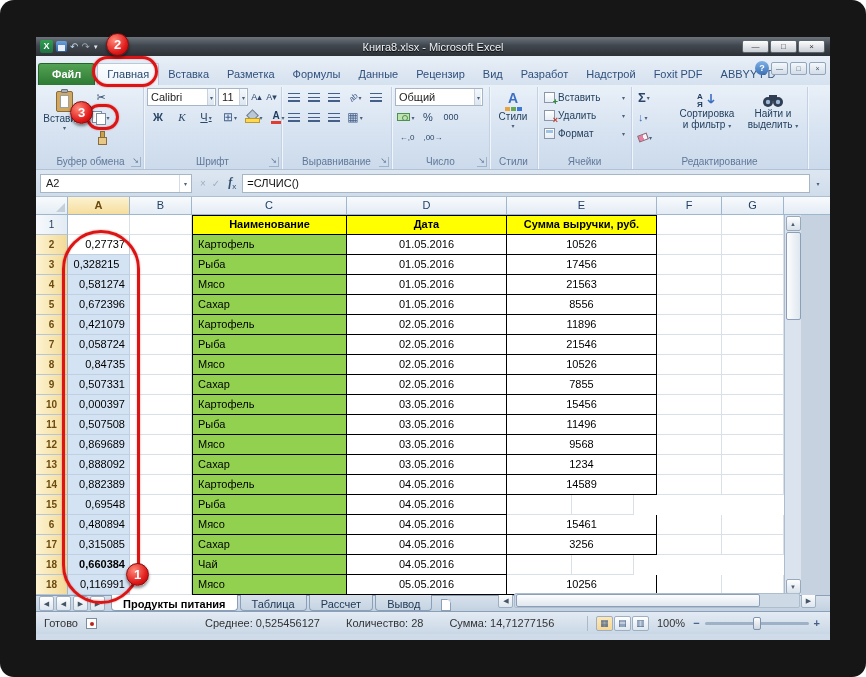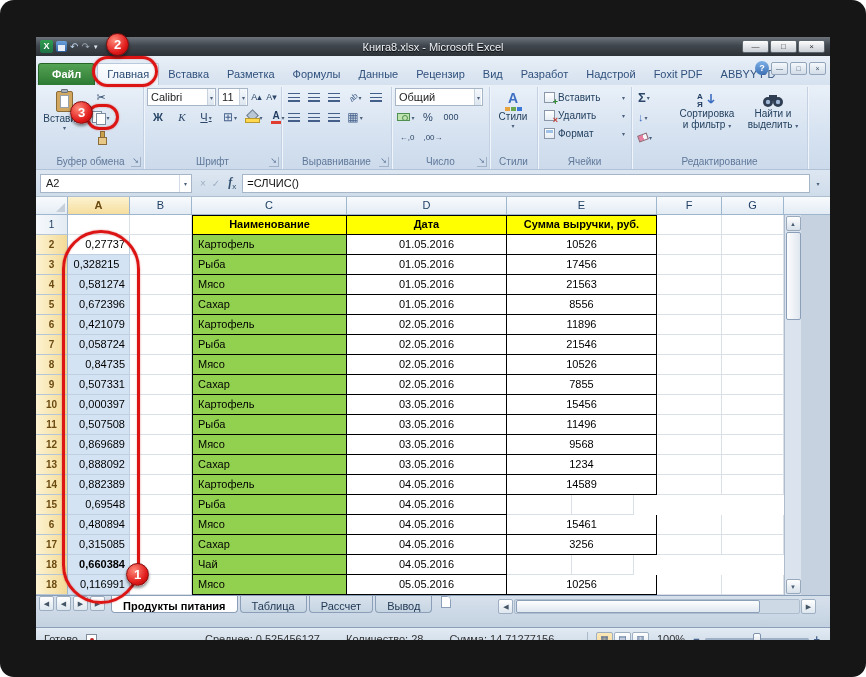--- a/index.html
+++ b/index.html
@@ -124,21 +124,21 @@
   .yellow{background:#ffff00;font-weight:bold}
   .green{background:#92d050;text-align:left;padding-left:5px}
   .asel{background:#d4e3f3;text-align:right;padding-right:4px;border-right:1px solid #c0d0e1;border-bottom:1px solid #c0d0e1}
   .asel.active{background:#fff}
   .vscroll{position:absolute;left:748px;top:18px;width:17px;height:380px;background:#dbe4ee;border-left:1px solid #aebdcd;display:flex;flex-direction:column;align-items:center}
   .varrow{width:15px;height:15px;background:linear-gradient(#fefefe,#d8e1ea);border:1px solid #98a9bc;border-radius:2px;font-size:6px;color:#4a5d73;display:flex;align-items:center;justify-content:center;margin-top:1px}
   .vthumb{width:15px;height:88px;margin-top:1px;background:linear-gradient(90deg,#fdfdfe,#dfe7ef);border:1px solid #8ba0b8;border-radius:2px}
   .varrow.down{margin-top:auto;margin-bottom:1px}
 
   
-  .sheettabs{height:32px;background:linear-gradient(#d7e1ec,#c3d1e0);border-top:1px solid #8ba0b8;display:flex;align-items:flex-start;padding-left:3px;flex:none}
+  .sheettabs{height:16px;background:linear-gradient(#d7e1ec,#c3d1e0);border-top:1px solid #8ba0b8;display:flex;align-items:flex-end;padding-left:3px;flex:none}
   .snav{display:flex;align-items:center;gap:2px;padding-right:6px}
   .nbtn{width:15px;height:15px;border:1px solid #9eafc2;background:linear-gradient(#fff,#dde6ef);border-radius:2px;font-size:7px;color:#456;display:flex;align-items:center;justify-content:center}
   .stabs{display:flex;align-items:stretch}
   .stab{padding:4px 11px 0;font-size:11px;color:#223a55;background:linear-gradient(#d8e2ec,#c6d4e2);border:1px solid #8ba0b8;border-top:none;border-radius:0 0 4px 4px;margin-right:2px;white-space:nowrap}
   .stab.active{background:#fff;font-weight:bold;color:#000}
   .stab-insert{width:24px;display:flex;align-items:center;justify-content:center}
   .pg-ico{width:10px;height:12px;background:#fff;border:1px solid #8ba0b8;position:relative}
   .pg-ico::after{content:"";position:absolute;right:-1px;top:-1px;border-left:4px solid transparent;border-top:4px solid #c3d1e0}
   .hscroll{flex:1;display:flex;align-items:center;gap:1px;margin:3px 2px 3px 40px}
   .hs-btn{width:15px;height:15px;border:1px solid #9eafc2;background:linear-gradient(#fff,#dde6ef);border-radius:2px;font-size:7px;color:#456;display:flex;align-items:center;justify-content:center;flex:none}

